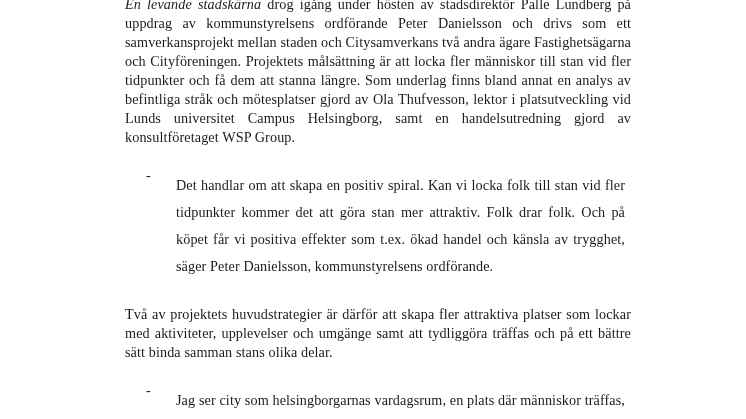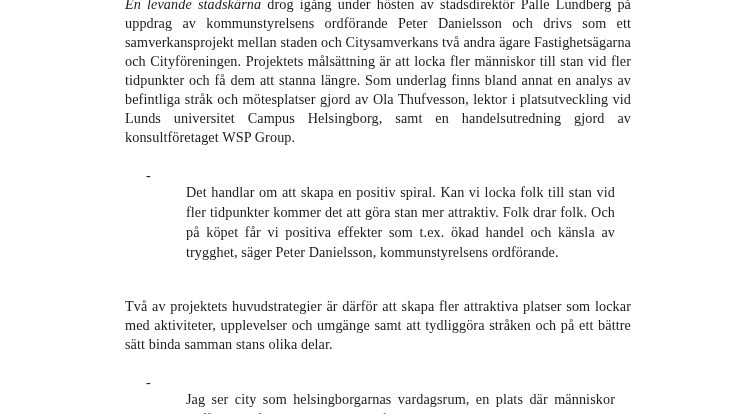--- a/index.html
+++ b/index.html
@@ -39,39 +39,39 @@
   }
   .quote .dash {
     flex: 0 0 45px;
     box-sizing: border-box;
     padding-left: 21px;
     font-size: 14.2px;
     line-height: 19px;
   }
   .quote .quote-text {
     flex: 1 1 auto;
-    margin: 16px;
+    margin: 6px;
     font-size: 14.2px;
-    line-height: 20px;
+    line-height: 27px;
     text-align: justify;
     letter-spacing: 0.1px;
   }
 </style>
 </head>
 <body>
 
 <div class="page">
 
   <p class="para"><span class="italic-lead">En levande stadskärna</span><span> drog igång under hösten av stadsdirektör Palle Lundberg på uppdrag av kommunstyrelsens ordförande Peter Danielsson och drivs som ett samverkansprojekt mellan staden och Citysamverkans två andra ägare Fastighetsägarna och Cityföreningen.  Projektets målsättning är att locka fler människor till stan vid fler tidpunkter och få dem att stanna längre. Som underlag finns bland annat en analys av befintliga stråk och mötesplatser gjord av Ola Thufvesson, lektor i platsutveckling vid Lunds universitet Campus Helsingborg, samt en handelsutredning gjord av konsultföretaget WSP Group.</span></p>
 
   <div class="quote">
     <span class="dash">-</span>
     <p class="quote-text">Det handlar om att skapa en positiv spiral. Kan vi locka folk till stan vid fler tidpunkter kommer det att göra stan mer attraktiv. Folk drar folk. Och på köpet får vi positiva effekter som t.ex. ökad handel och känsla av trygghet, säger Peter Danielsson, kommunstyrelsens ordförande.</p>
   </div>
 
-  <p class="para">Två av projektets huvudstrategier är därför att skapa fler attraktiva platser som lockar med aktiviteter, upplevelser och umgänge samt att tydliggöra stråken och på ett bättre sätt binda samman stans olika delar.</p>
+  <p class="para">Två av projektets huvudstrategier är därför att skapa fler attraktiva platser som lockar med aktiviteter, upplevelser och umgänge samt att tydliggöra träffas och på ett bättre sätt binda samman stans olika delar.</p>
 
   <div class="quote">
     <span class="dash">-</span>
     <p class="quote-text">Jag ser city som helsingborgarnas vardagsrum, en plats där människor träffas, umgås och kan uppleva något. Handeln är naturligtvis en mycket viktig del, men för att locka människor till stan är också mötesplatser som kulturinstitutioner, kaféer, parker, restauranger, lekplatser, m.m. också viktiga, konstaterar Peter Danielsson.</p>
   </div>
 
 </div>
 
 </body></html>

